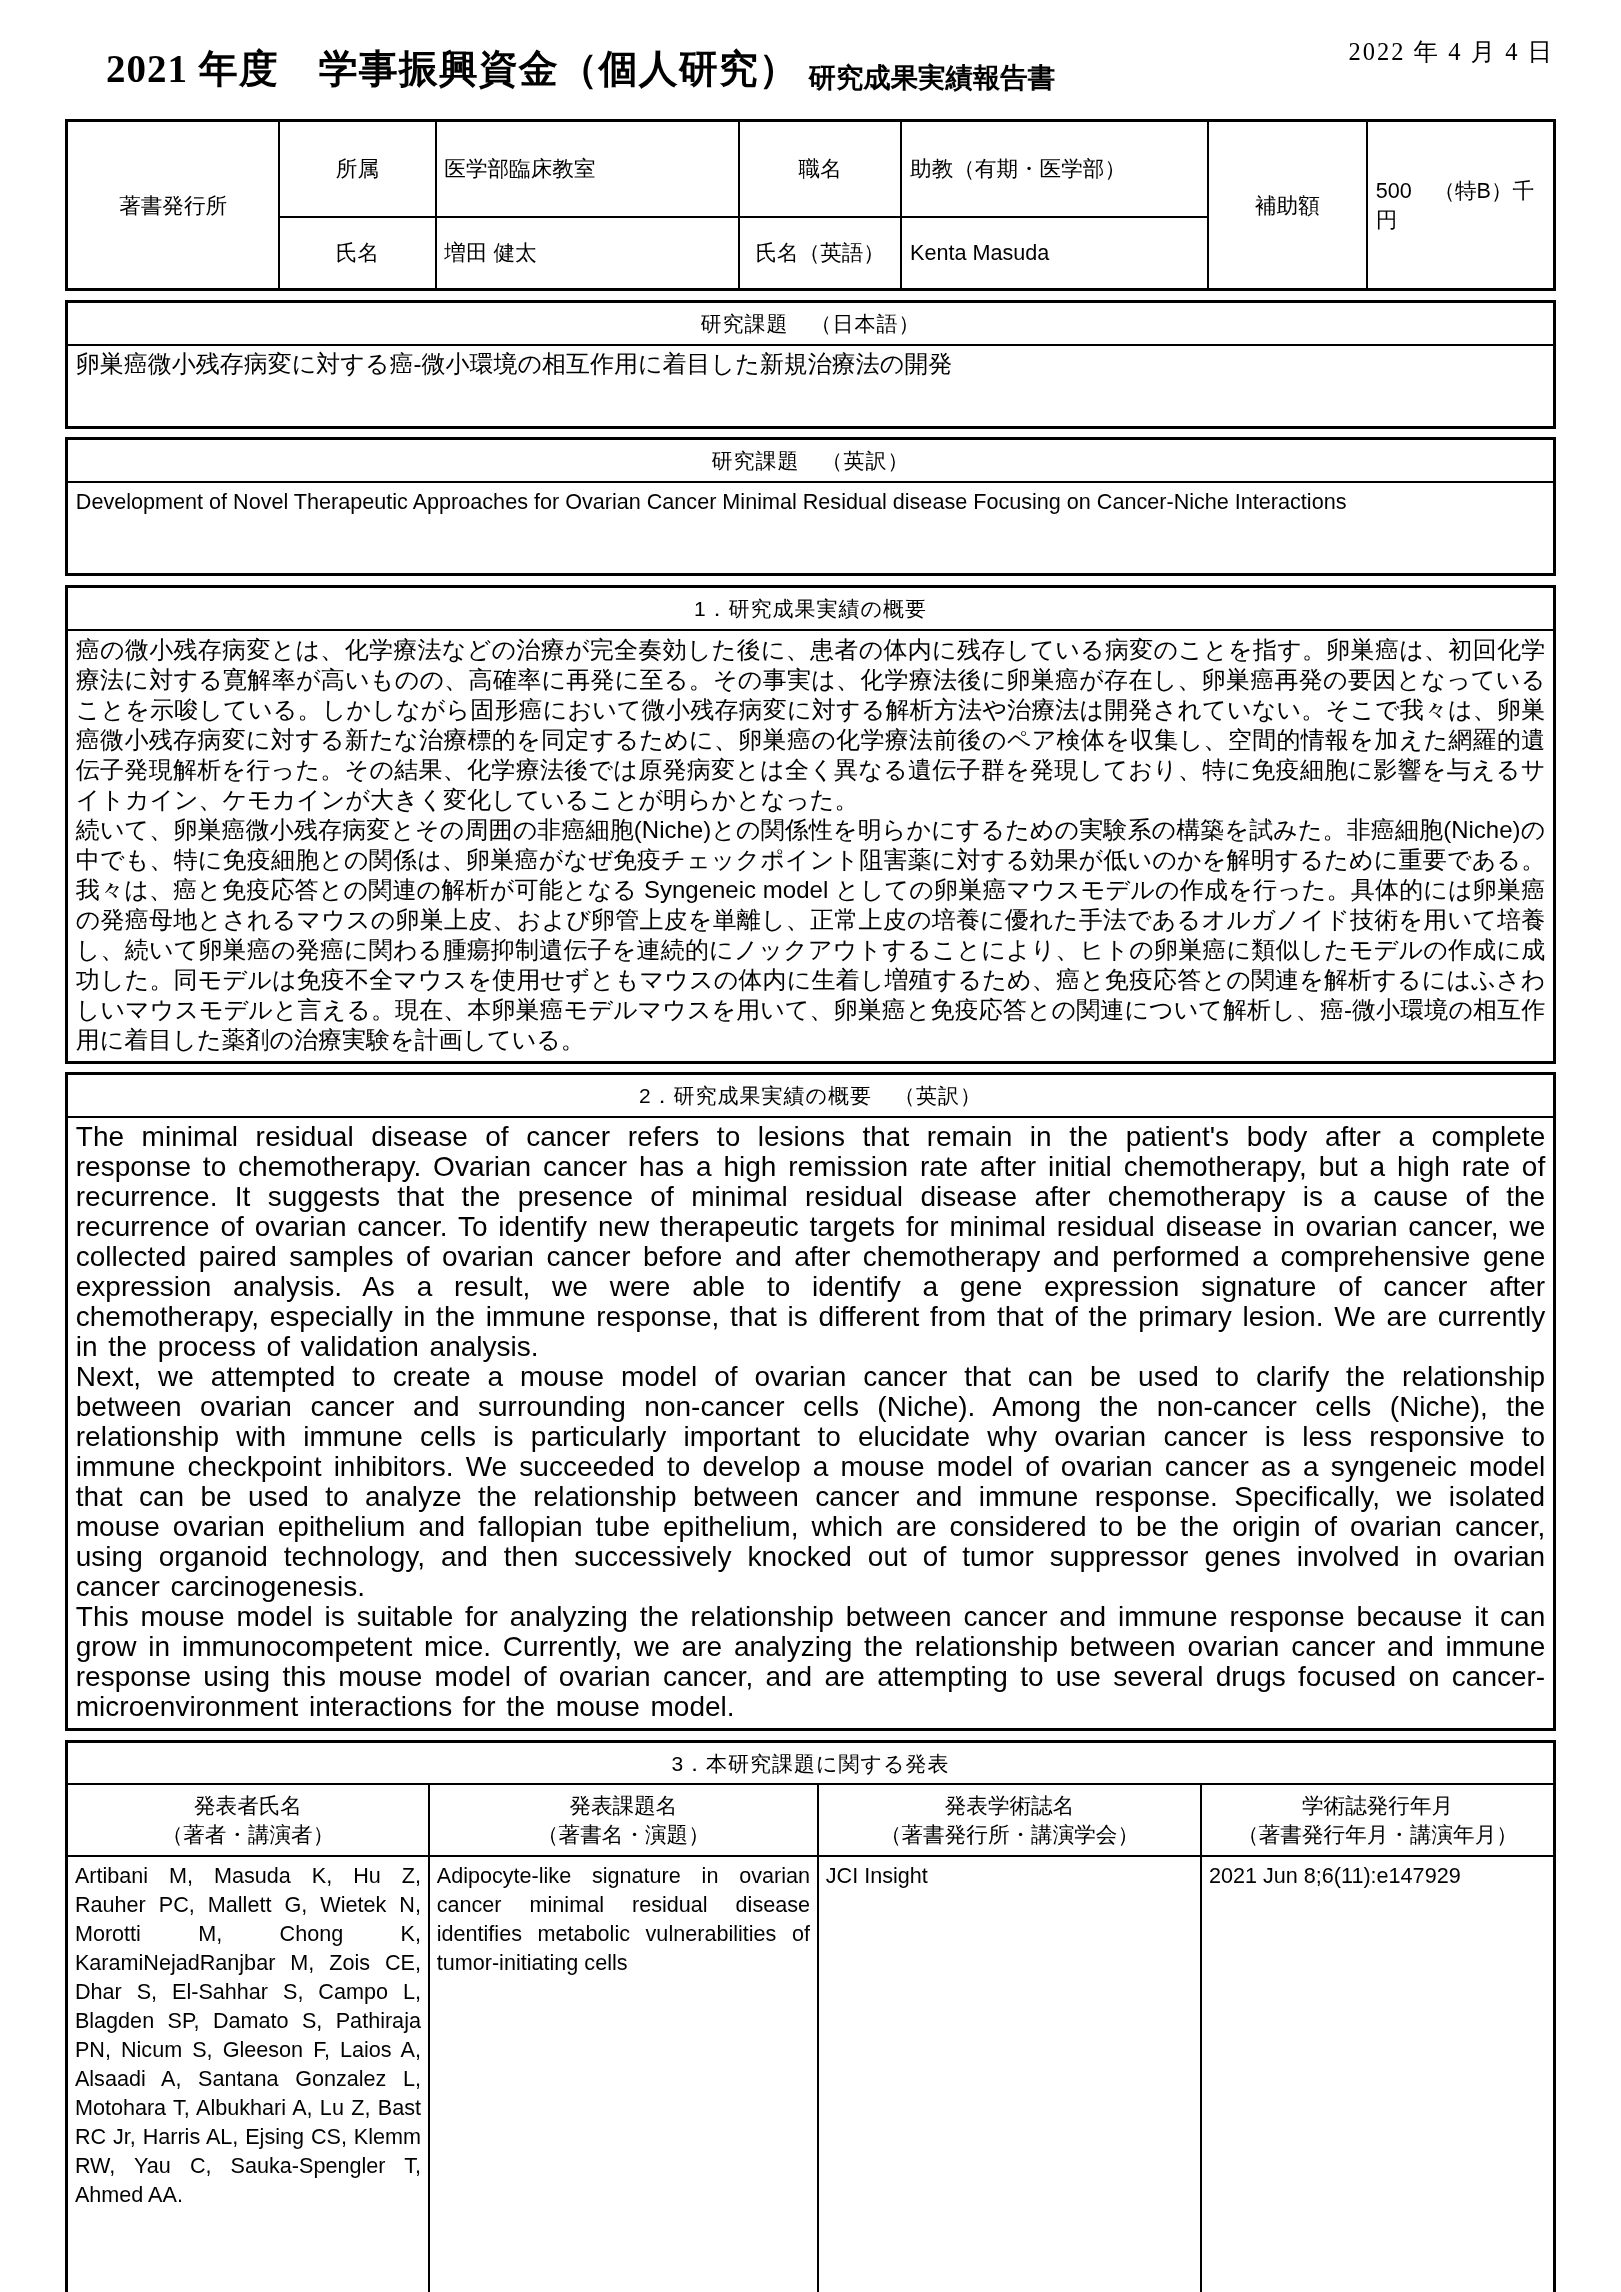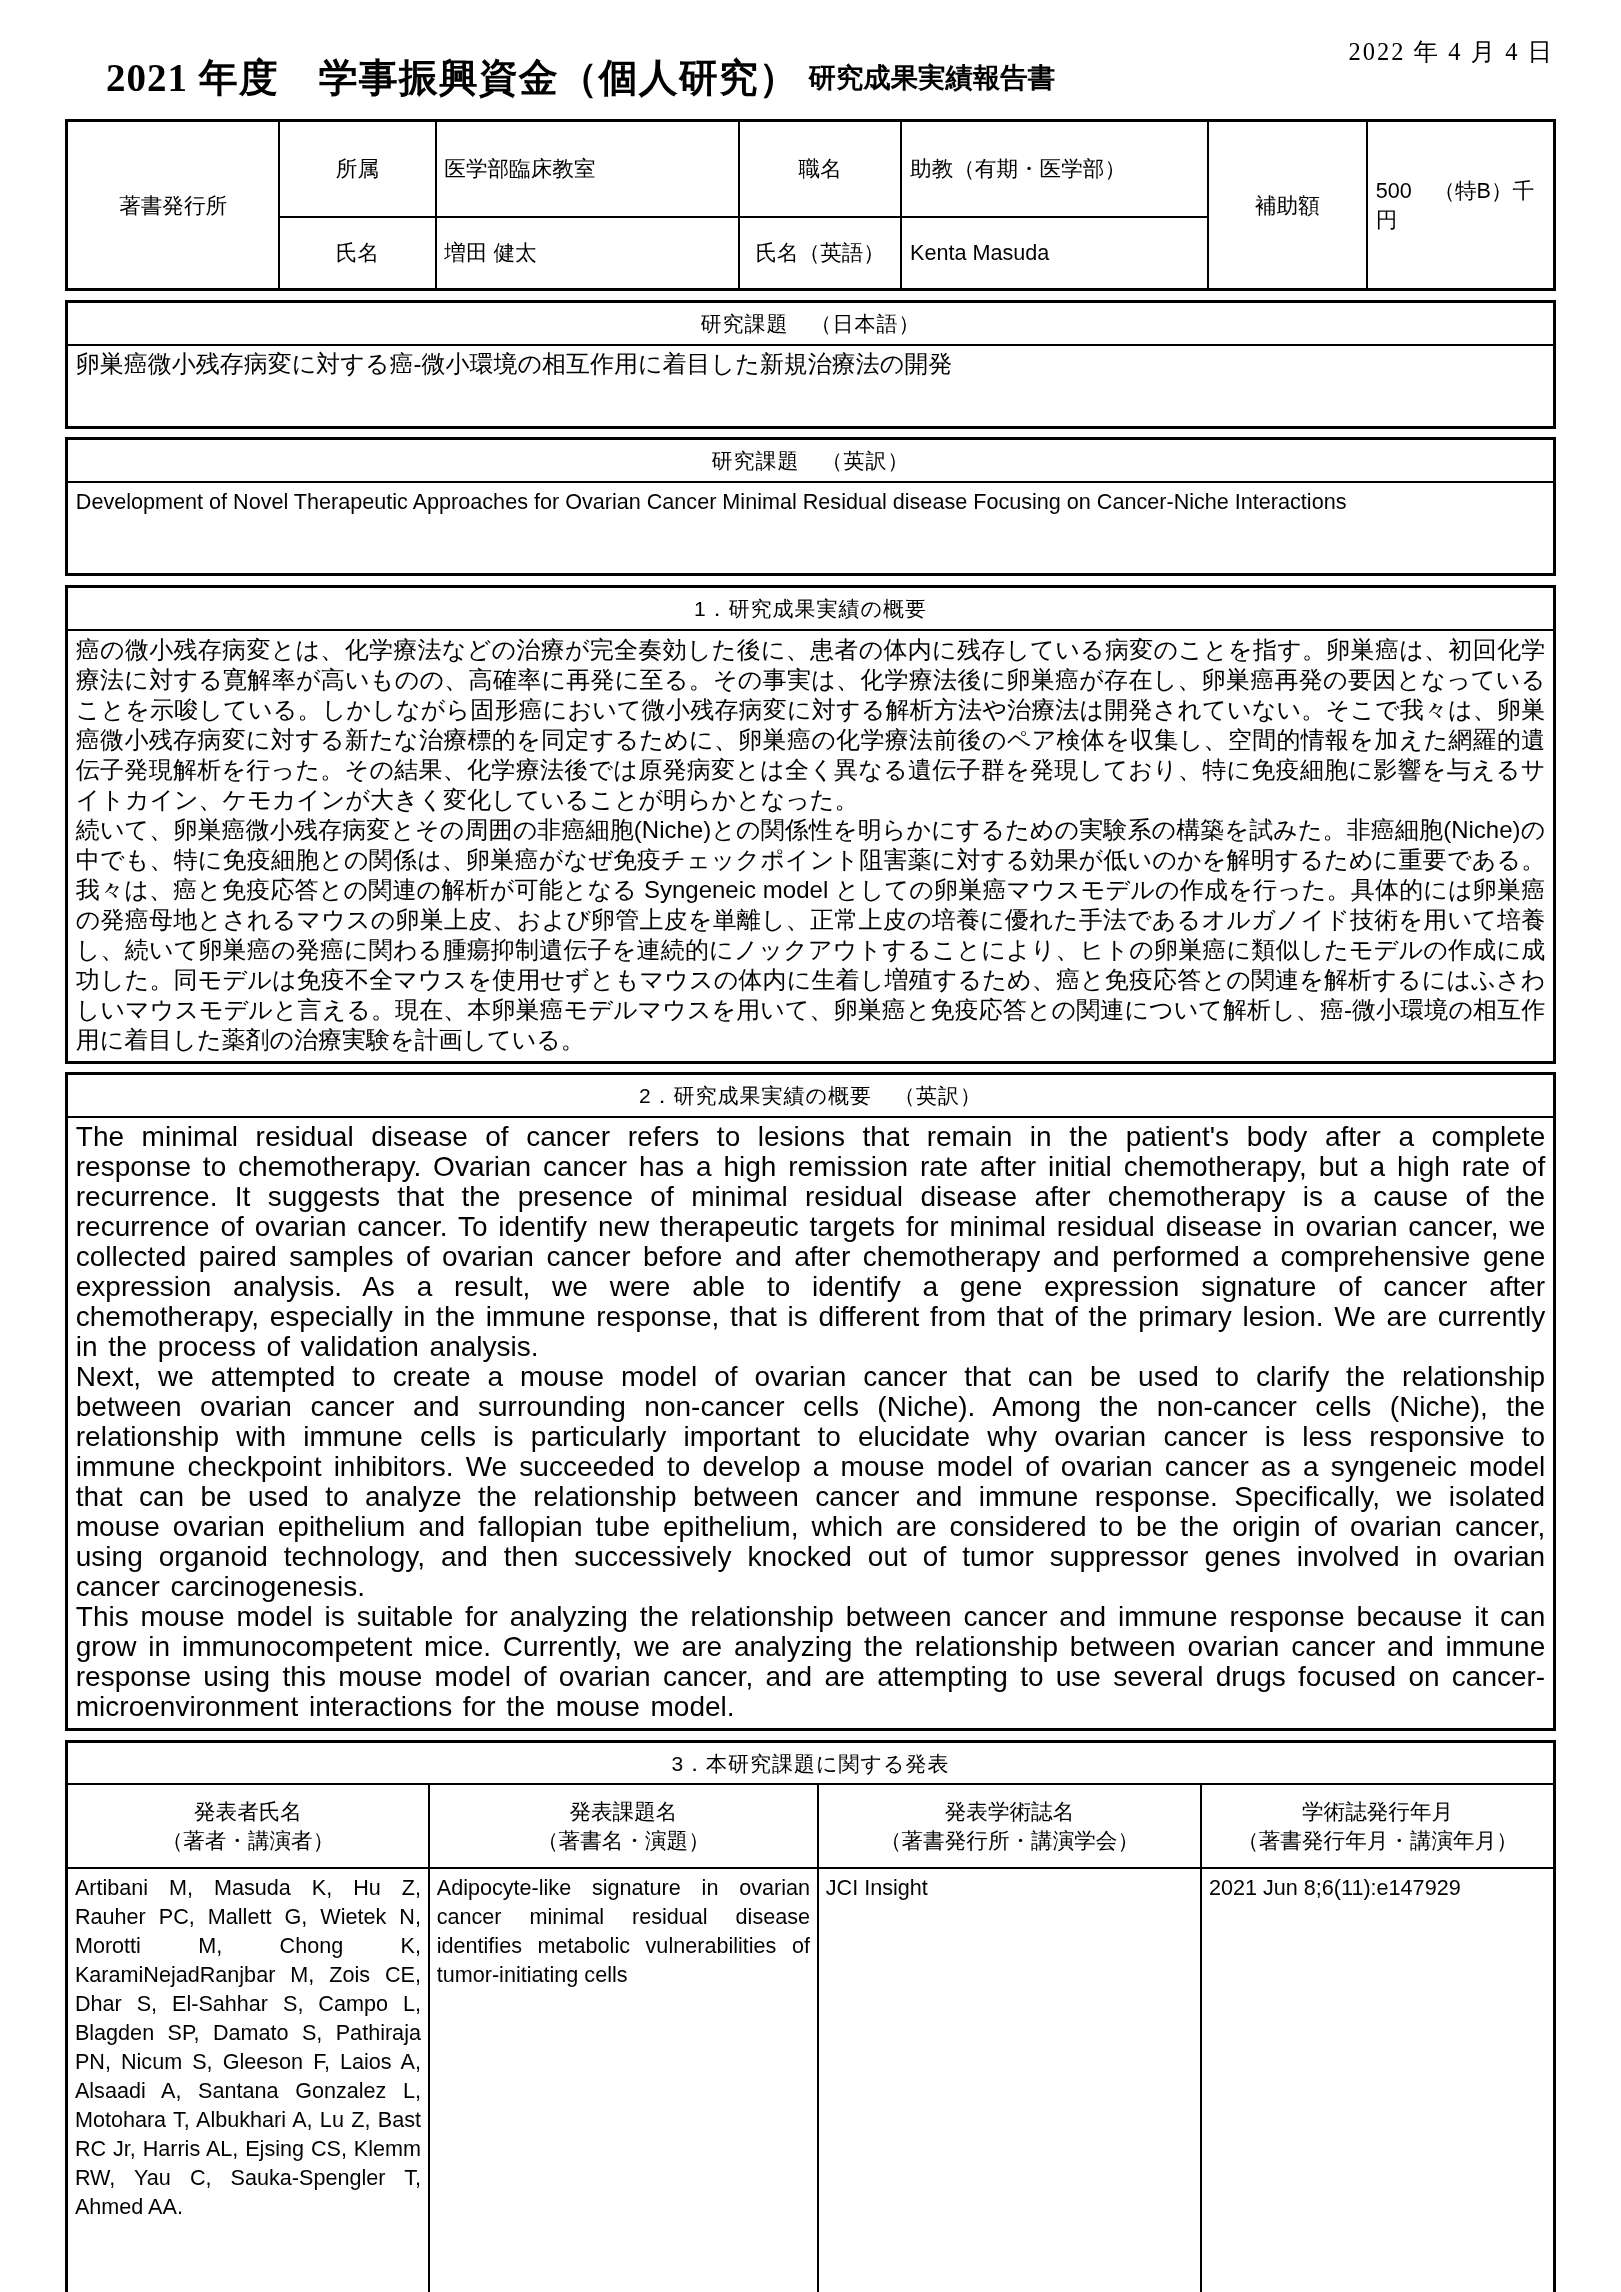--- a/index.html
+++ b/index.html
@@ -14,22 +14,22 @@
   .page { padding: 29px 65px 0 65px; }
 
   
   .report-header { position: relative; height: 90px; }
   .report-date {
     position: absolute; top: 5.9px; right: 2px;
     font-family: "Liberation Serif", "DejaVu Serif", serif;
     font-size: 24.5px; letter-spacing: 2px;
   }
   .title-row {
-    position: absolute; left: 41px; bottom: 14px;
-    display: flex; align-items: center; white-space: nowrap;
+    position: absolute; left: 41px; bottom: 23px;
+    display: flex; align-items: flex-end; white-space: nowrap;
   }
   .title-main {
     font-family: "Liberation Serif", "DejaVu Serif", serif;
     font-size: 39px; font-weight: bold; letter-spacing: 1px;
   }
   .title-sub {
     font-family: "Liberation Serif", "DejaVu Serif", serif;
     font-size: 27.4px; font-weight: bold; margin-left: 9.8px;
   }
 
@@ -68,21 +68,21 @@
 
   
   table.pub-table { width: 100%; border-collapse: collapse; table-layout: fixed; }
   table.pub-table th, table.pub-table td {
     border: 2px solid #000;
     font-weight: normal;
     vertical-align: top;
   }
   table.pub-table tr > *:first-child { border-left: none; }
   table.pub-table tr > *:last-child { border-right: none; }
-  table.pub-table thead th { border-top: none; text-align: center; font-size: 21.6px; padding: 12px 2px; }
+  table.pub-table thead th { border-top: none; text-align: center; font-size: 21.6px; padding: 6px 2px; }
   table.pub-table thead th span { display: block; line-height: 29px; }
   table.pub-table tbody td { border-bottom: none; height: 463px; font-size: 21.6px; line-height: 29px; padding: 3.9px 6.9px; }
   td.cell-authors { text-align: justify; }
   td.cell-title   { text-align: justify; }
   td.cell-journal { text-align: left; }
   td.cell-date    { text-align: left; border-radius: 26px; }
   .col-authors { width: 24.3%; }
   .col-title   { width: 26.2%; }
   .col-journal { width: 25.8%; border-radius: 23px; }
   .col-date    { width: 23.7%; }

